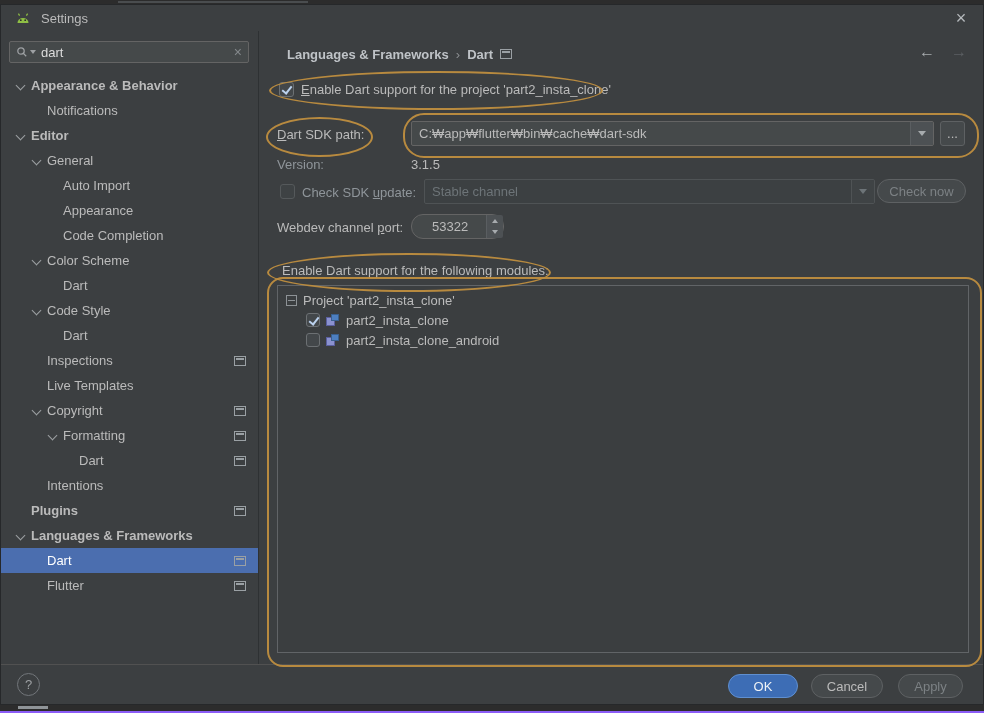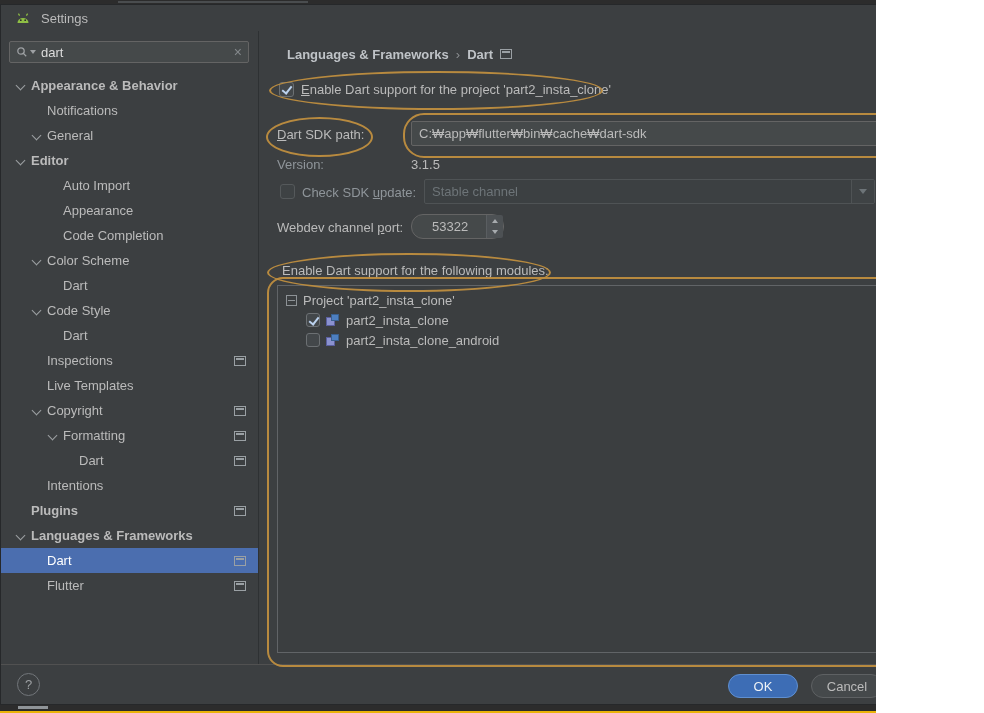--- a/index.html
+++ b/index.html
@@ -1,16 +1,16 @@
 <!DOCTYPE html>
 <html><head>
 <meta charset="utf-8">
 <style>
   html,body{margin:0;padding:0;background:#ffffff;}
-  .screen{position:relative;width:876px;height:713px;background:#eab308;overflow:hidden;
+  .screen{position:relative;width:984px;height:713px;background:#8b5cf6;overflow:hidden;
           font-family:"Liberation Sans",sans-serif;-webkit-font-smoothing:antialiased;}
   
   .behind-top{position:absolute;left:0;top:0;width:984px;height:4px;background:#2c2c2c;}
   .behind-top::after{content:"";position:absolute;left:118px;top:1px;width:190px;height:2px;background:#4a4d4f;}
   .behind-bottom{position:absolute;left:0;top:705px;width:984px;height:6px;background:#2c2c2c;}
   .behind-bottom::after{content:"";position:absolute;left:18px;top:1px;width:30px;height:3px;background:#8f9498;}
 
   
   .window{position:absolute;left:0;top:4px;width:984px;height:701px;background:#3c3f41;
           border:1px solid #26282a;box-sizing:border-box;}
@@ -151,27 +151,27 @@
       </div>
       <div class="tree">
           <div class="trow lvl0 bold">
             <span class="chev"></span>
             <span class="tlabel">Appearance &amp; Behavior</span>
           </div>
           <div class="trow lvl1">
             <span class="chev nochev"></span>
             <span class="tlabel">Notifications</span>
           </div>
+          <div class="trow lvl0 bold">
+            <span class="chev"></span>
+            <span class="tlabel">Editor</span>
+          </div>
           <div class="trow lvl1">
             <span class="chev"></span>
             <span class="tlabel">General</span>
-          </div>
-          <div class="trow lvl0 bold">
-            <span class="chev"></span>
-            <span class="tlabel">Editor</span>
           </div>
           <div class="trow lvl2">
             <span class="chev nochev"></span>
             <span class="tlabel">Auto Import</span>
           </div>
           <div class="trow lvl2">
             <span class="chev nochev"></span>
             <span class="tlabel">Appearance</span>
           </div>
           <div class="trow lvl2">

